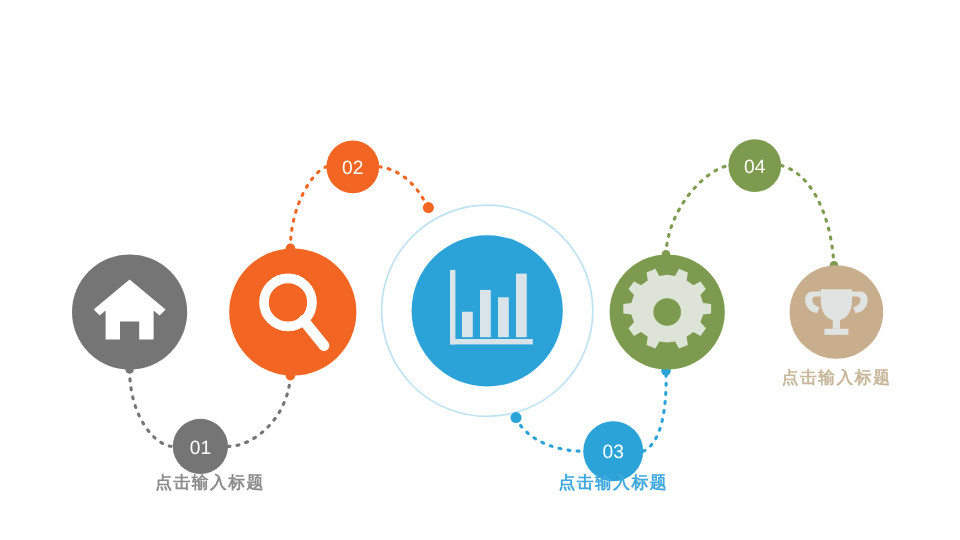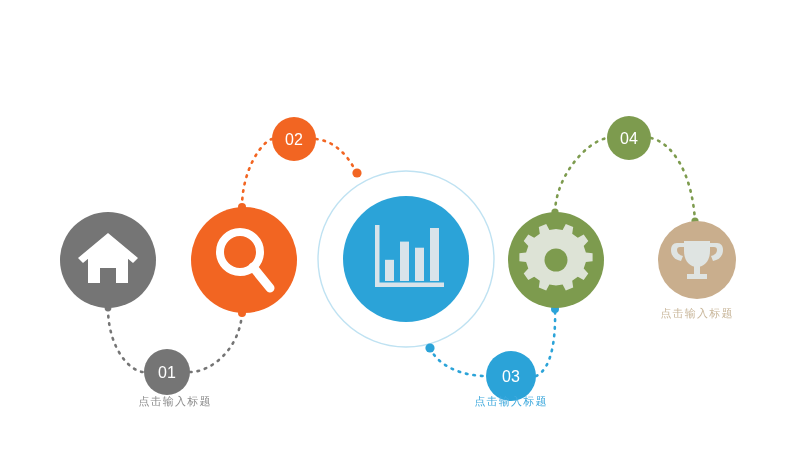--- a/index.html
+++ b/index.html
@@ -6,22 +6,22 @@
   body{
     width:800px;height:450px;
     background:#ffffff;
     font-family:"Liberation Sans","DejaVu Sans",sans-serif;
     overflow:hidden;
   }
   #stage{position:relative;width:800px;height:450px;}
   #art{position:absolute;left:0;top:0;width:800px;height:450px;}
   .lbl{
     position:absolute;
-    font-size:11px;
-    font-weight:400;
+    font-size:14px;
+    font-weight:700;
     letter-spacing:1.2px;
     white-space:nowrap;
     transform:translateX(-50%);
     font-family:"Liberation Sans","DejaVu Sans",sans-serif;
   }
 </style>
 </head>
 <body style="background: rgb(255, 255, 255);">
 
 <div id="stage">

